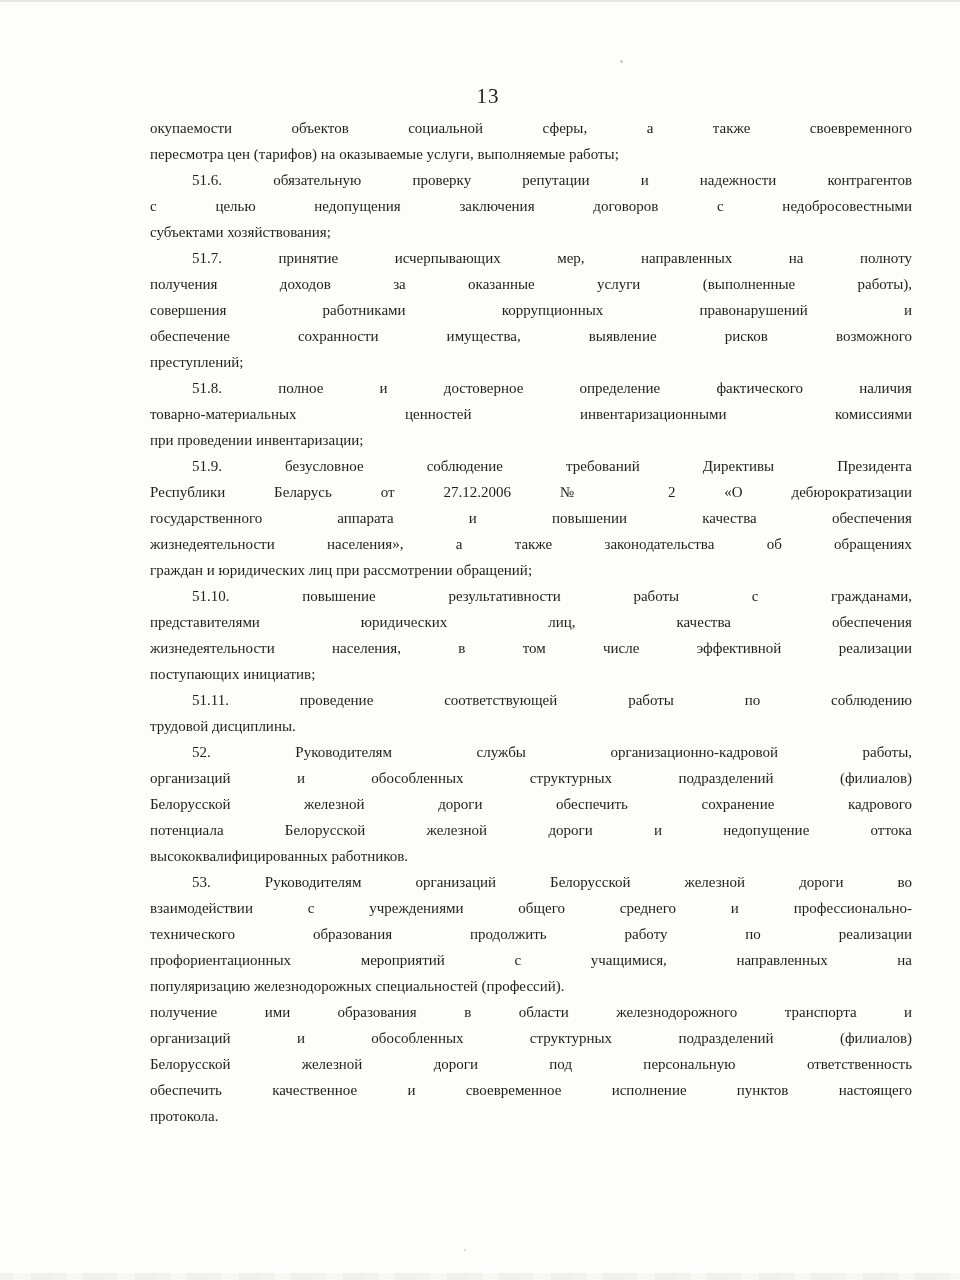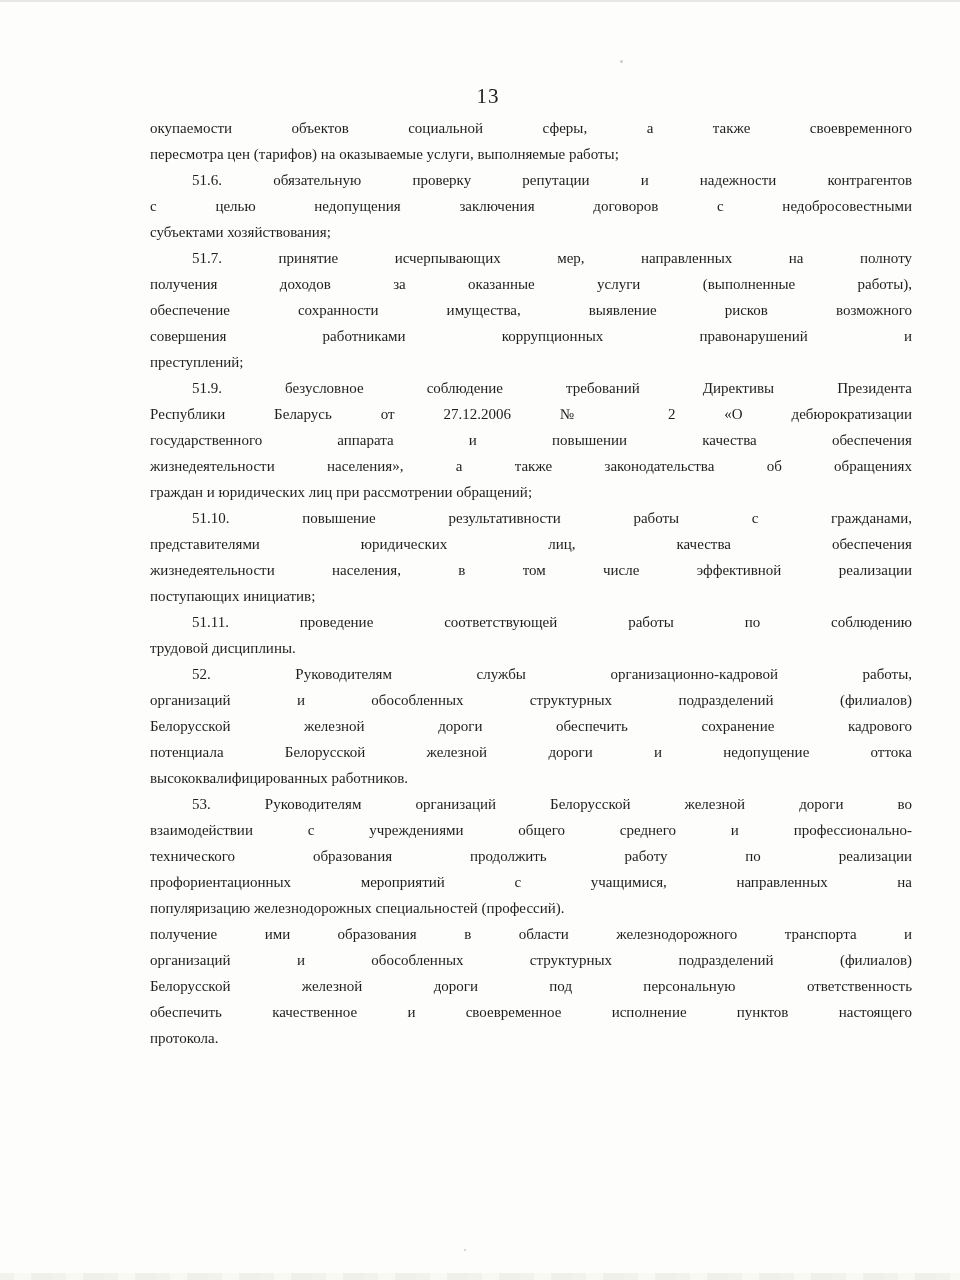--- a/index.html
+++ b/index.html
@@ -96,23 +96,28 @@
         <div class="line last">пересмотра цен (тарифов) на оказываемые услуги, выполняемые работы;</div>
       </div>
       <div class="para">
         <div class="line j indent">51.6. обязательную проверку репутации и надежности контрагентов</div>
         <div class="line j">с целью недопущения заключения договоров с недобросовестными</div>
         <div class="line last">субъектами хозяйствования;</div>
       </div>
       <div class="para">
         <div class="line j indent">51.7. принятие исчерпывающих мер, направленных на полноту</div>
         <div class="line j">получения доходов за оказанные услуги (выполненные работы),</div>
+        <div class="line j">совершения работниками коррупционных правонарушений и</div>
         <div class="line j">обеспечение сохранности имущества, выявление рисков возможного</div>
-        <div class="line j">совершения работниками коррупционных правонарушений и</div>
         <div class="line last">преступлений;</div>
+      </div>
+      <div class="para">
+        <div class="line j indent">51.8. полное и достоверное определение фактического наличия</div>
+        <div class="line j">товарно-материальных ценностей инвентаризационными комиссиями</div>
+        <div class="line last">при проведении инвентаризации;</div>
       </div>
       <div class="para">
         <div class="line j indent">51.9. безусловное соблюдение требований Директивы Президента</div>
         <div class="line j">Республики Беларусь от 27.12.2006 № 2 «О дебюрократизации</div>
         <div class="line j">государственного аппарата и повышении качества обеспечения</div>
         <div class="line j">жизнедеятельности населения», а также законодательства об обращениях</div>
         <div class="line last">граждан и юридических лиц при рассмотрении обращений;</div>
       </div>
       <div class="para">
         <div class="line j indent">51.10. повышение результативности работы с гражданами,</div>

